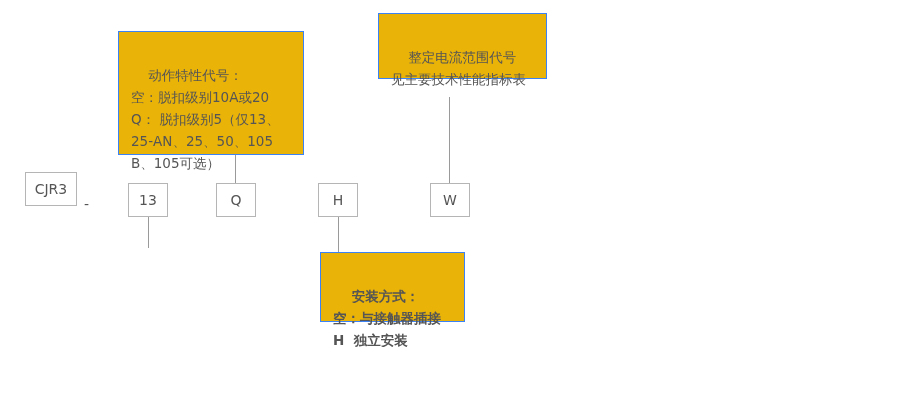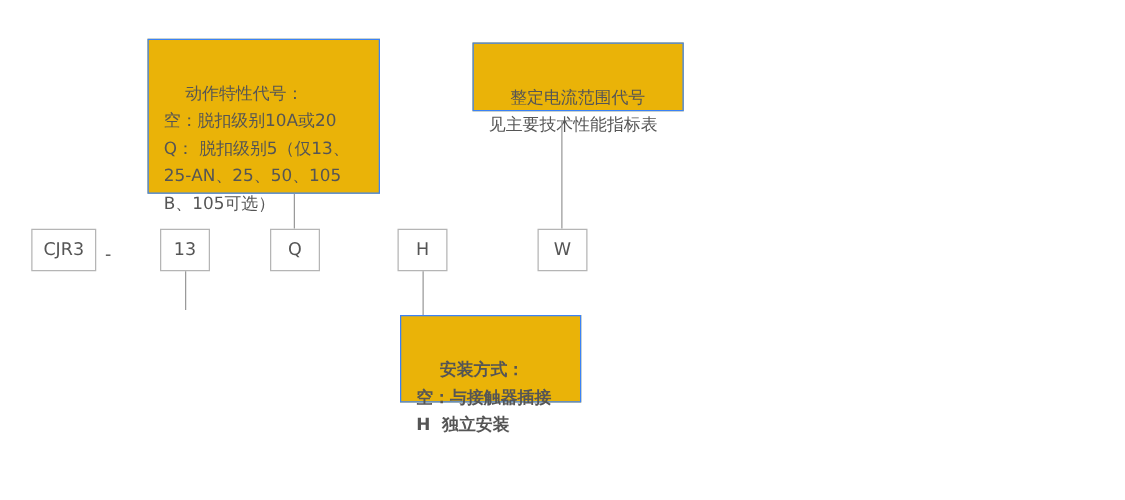--- a/index.html
+++ b/index.html
@@ -56,30 +56,30 @@
 <div id="canvas">
 
   <div class="note-box" id="note-trip" style="left:118px; top:31px; width:186px; height:124px;">
     <span>动作特性代号：
 空：脱扣级别10A或20
 Q： 脱扣级别5（仅13、
 25-AN、25、50、105
 B、105可选）</span>
   </div>
 
-  <div class="note-box" id="note-range" style="left:378px; top:34px; width:169px; height:55px;">
+  <div class="note-box" id="note-range" style="left:378px; top:13px; width:169px; height:66px;">
     <span>整定电流范围代号
 见主要技术性能指标表</span>
   </div>
 
   <div class="connector v-line" style="left:235px; top:155px; height:28px;"></div>
 
   <div class="connector v-line" style="left:449px; top:97px; height:86px;"></div>
 
-  <div class="code-box" id="box-series" style="left:25px; top:183px; width:52px; height:34px;">
+  <div class="code-box" id="box-series" style="left:25px; top:172px; width:52px; height:34px;">
     <span>CJR3</span>
   </div>
 
   <div class="dash" style="left:84px; top:197px;">-</div>
 
   <div class="code-box" id="box-rating" style="left:128px; top:183px; width:40px; height:34px;text-align:right;">
     <span>13</span>
   </div>
 
   <div class="code-box" id="box-trip" style="left:216px; top:183px; width:40px; height:34px;">

